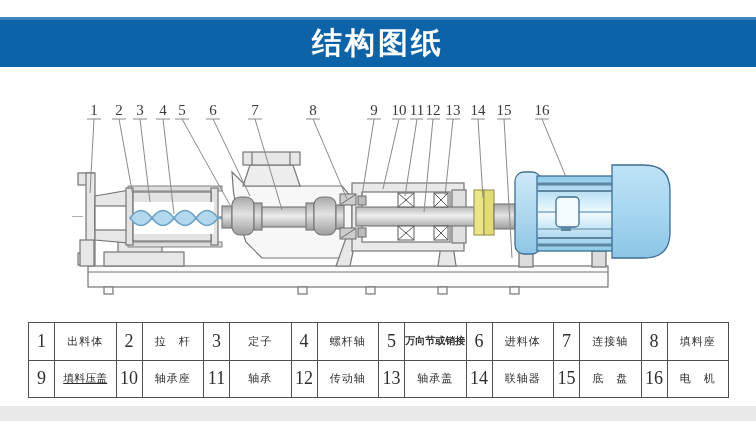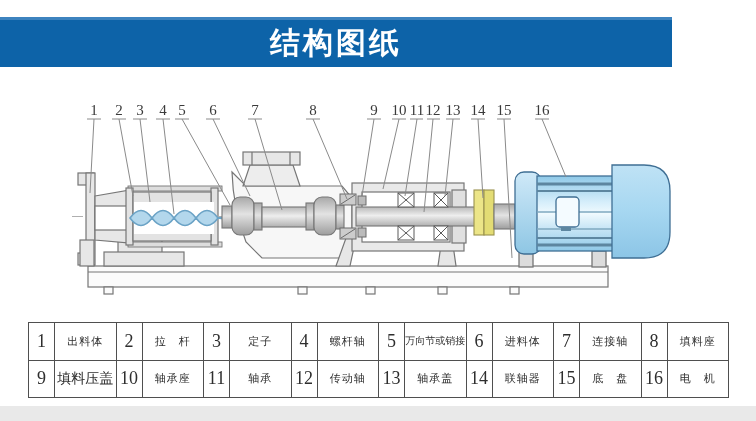--- a/index.html
+++ b/index.html
@@ -1,21 +1,21 @@
 <!DOCTYPE html>
 <html><head>
 <meta charset="utf-8">
 <style>
   html,body{margin:0;padding:0;}
   body{
     width:756px;height:421px;position:relative;overflow:hidden;
     background:#ffffff;font-family:"Liberation Sans",sans-serif;
   }
   .titlebar{
-    position:absolute;left:0;top:17px;width:672px;height:47px;
+    position:absolute;left:0;top:17px;width:756px;height:47px;
     background:#0d63a8;border-top:3px solid #3d83bf;
     display:flex;align-items:center;justify-content:center;
   }
   .titlebar .t{
     color:#ffffff;font-size:30px;font-weight:bold;letter-spacing:3px;
     font-family:"Liberation Sans",sans-serif;
   }
   svg.diagram{position:absolute;left:0;top:0;}
   .callout-num{
     font-family:"Liberation Serif",serif;font-size:15px;fill:#3a3a3a;
@@ -27,22 +27,22 @@
   table.parts-table{
     width:100%;height:100%;border-collapse:collapse;table-layout:fixed;
     font-family:"Liberation Serif",serif;color:#2e2e2e;
   }
   table.parts-table td{
     border:1.5px solid #4f4f4f;text-align:center;vertical-align:middle;
     padding:0;overflow:hidden;white-space:nowrap;
   }
   td.no{font-size:18px;}
   td.name{font-size:11px;letter-spacing:1px;}
-  td.name.sm{font-size:10px;letter-spacing:0;}
-  td.name.md{font-size:14px;letter-spacing:0;}
+  td.name.sm{font-size:10px;letter-spacing:0;font-weight:bold;}
+  td.name.md{font-size:11px;letter-spacing:0;text-decoration:underline;}
   .footer-strip{
     position:absolute;left:0;bottom:0;width:756px;height:15px;background:#e9e9e9;
   }
 </style>
 </head>
 <body>
 
 <svg class="diagram" width="756" height="421" viewBox="0 0 756 421">
   <defs>
     <linearGradient id="gmot" x1="0" y1="0" x2="0" y2="1">

